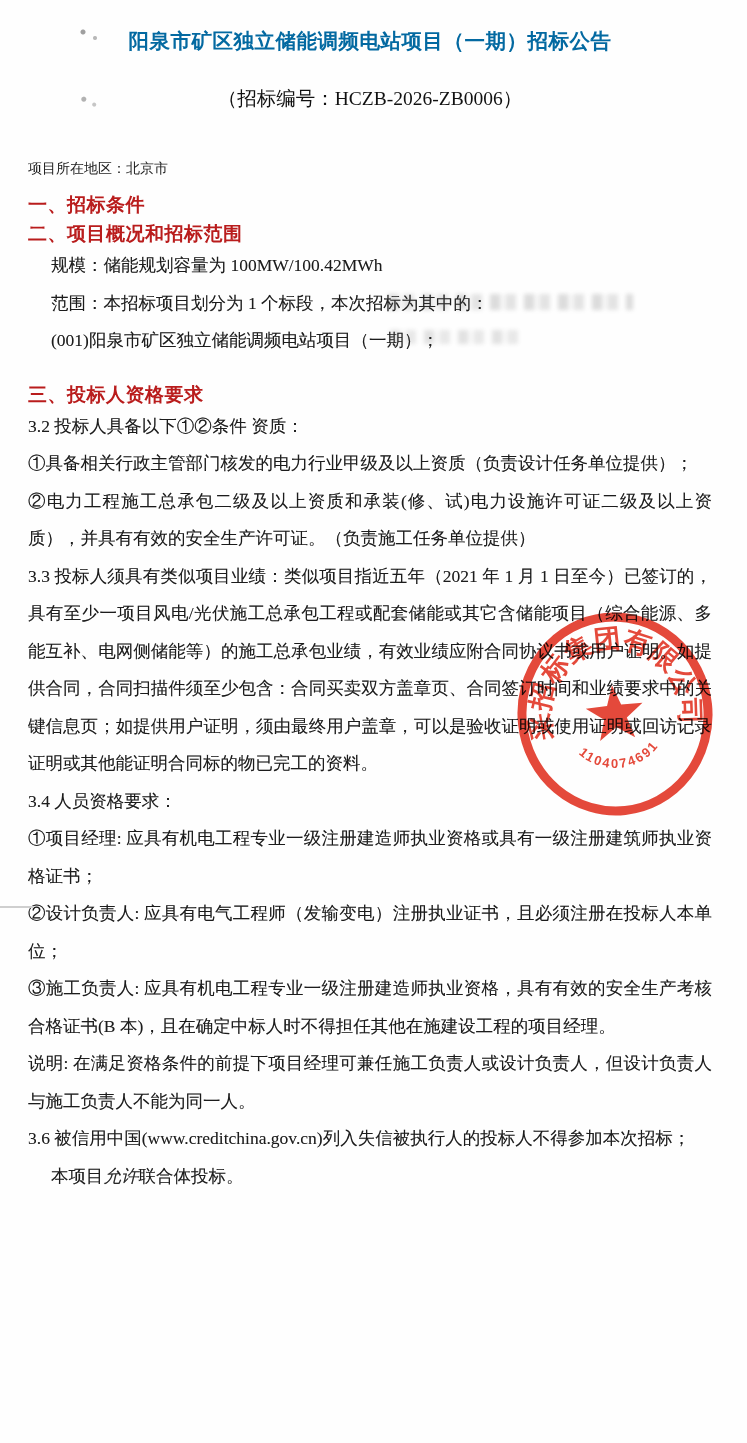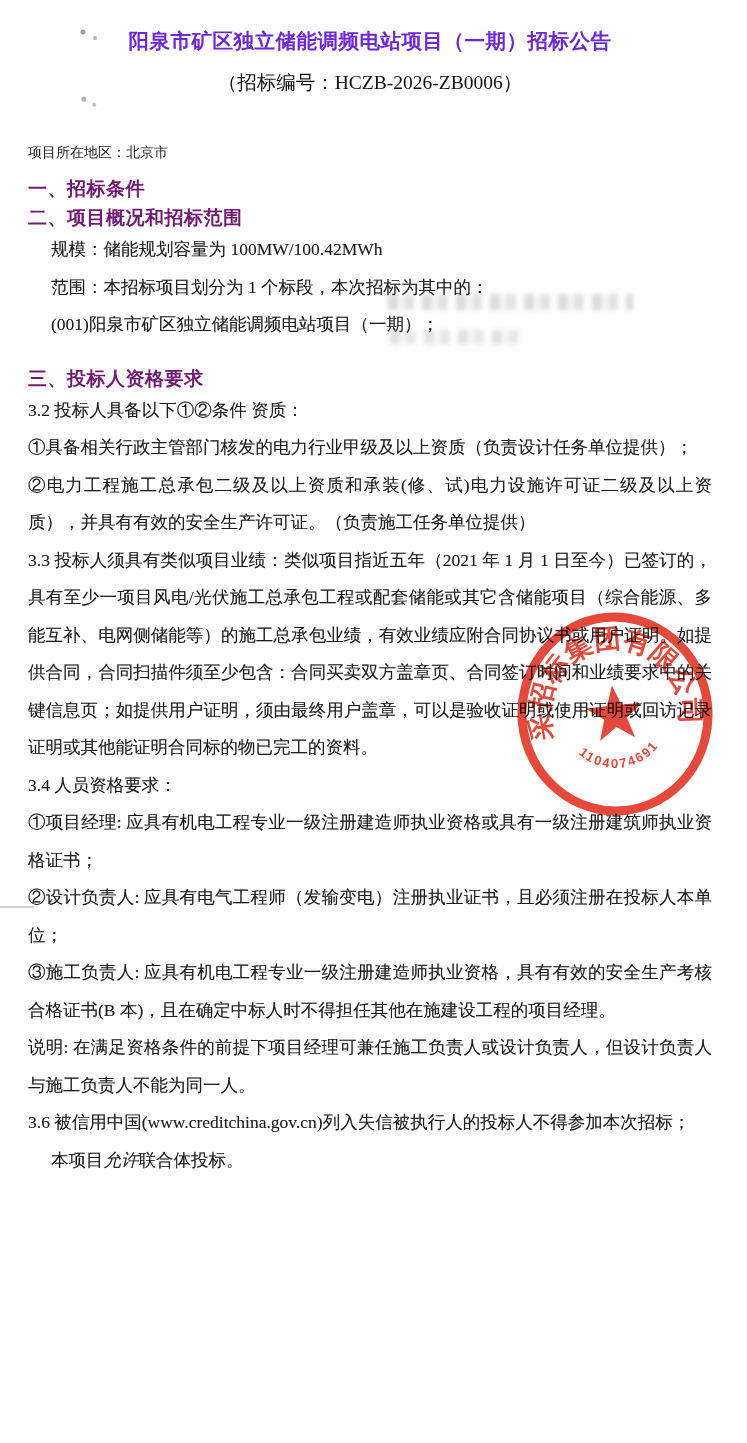--- a/index.html
+++ b/index.html
@@ -9,35 +9,35 @@
     box-sizing:border-box;
     padding:26px 35px 0 28px;
     background:#fefefe;
     font-family:"Liberation Serif","DejaVu Serif",serif;
     color:#1c1c1c;
     overflow:hidden;
   }
   .doc-title{
     text-align:center;
     font-size:20.5px;line-height:30px;
-    font-weight:600;letter-spacing:.5px;color:#6d28d9;
+    font-weight:600;letter-spacing:.5px;color:#0369a1;
   }
   .doc-subtitle{
     text-align:center;
     font-size:19.5px;line-height:30px;
-    margin-top:12px;font-weight:500;color:#111;
+    margin-top:28px;font-weight:500;color:#111;
   }
   .location{
     margin:42px 0 0 0;
     font-size:14px;line-height:26px;
   }
   h2.sec{
     font-family:"Liberation Sans","DejaVu Sans",sans-serif;
     font-weight:700;font-size:19px;line-height:26px;
-    margin:10px 0 0 0;color:#701a75;letter-spacing:.5px;
+    margin:10px 0 0 0;color:#b91c1c;letter-spacing:.5px;
   }
   h2.sec.mt3{margin-top:3px;}
   h2.sec.mt6{margin-top:22px;}
   p.body{
     margin:0;
     font-size:17.5px;line-height:37.5px;
     text-align:justify;
     text-shadow:0 0 .4px rgba(0,0,0,.30);
   }
   .indent{text-indent:23px;}

